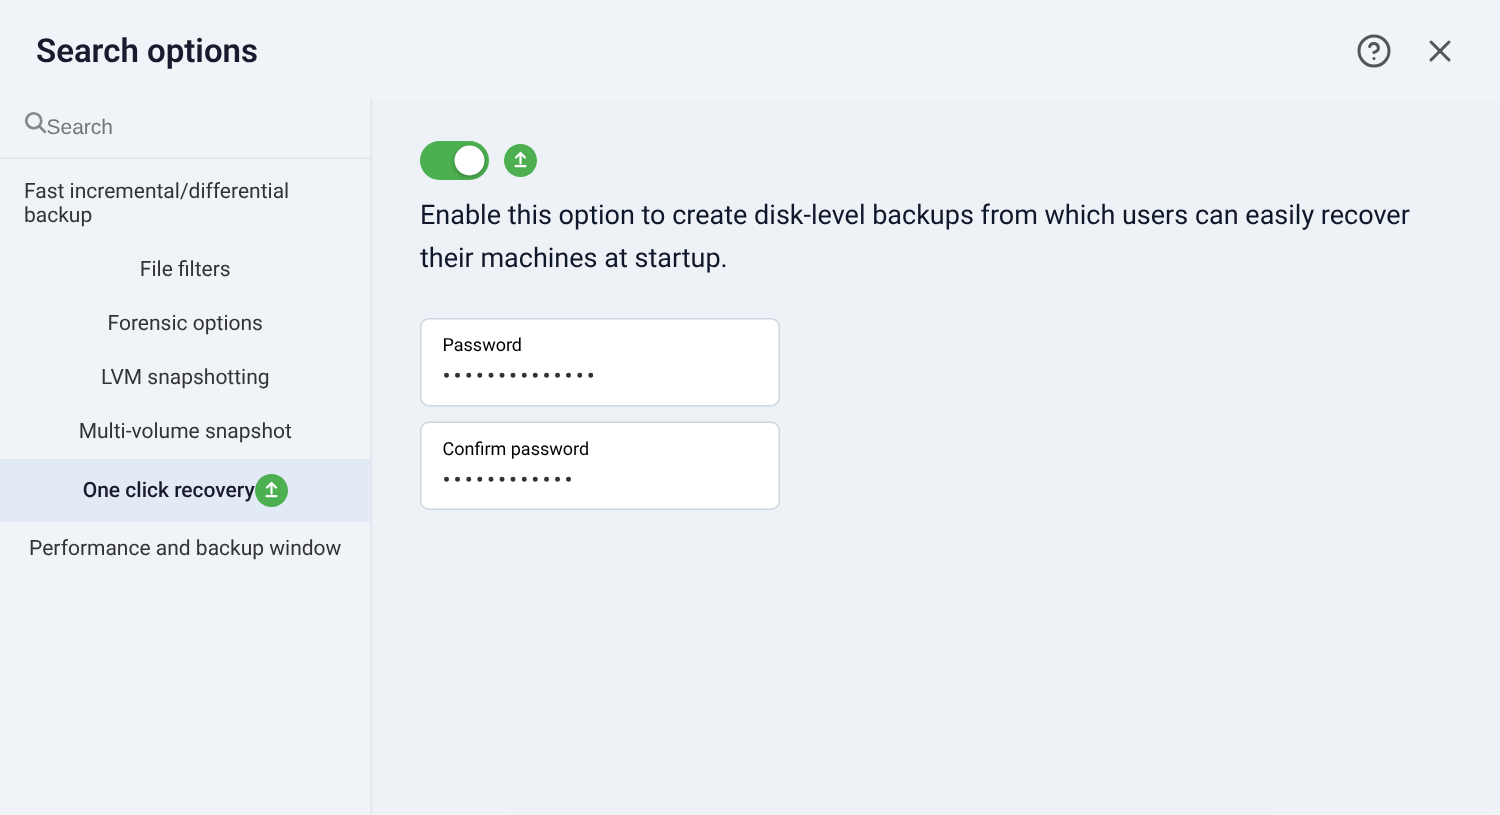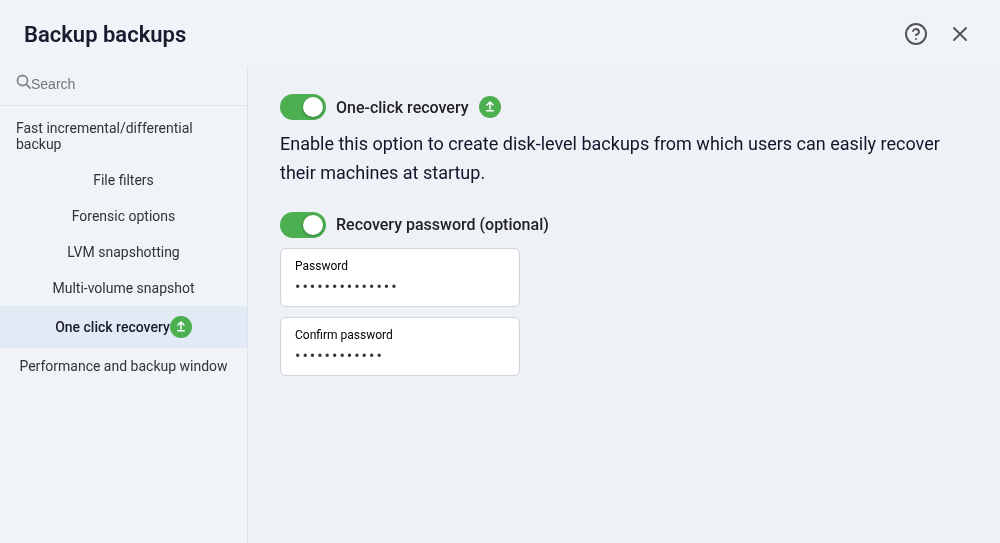--- a/index.html
+++ b/index.html
@@ -192,21 +192,21 @@
       font-size: 13px;
       flex-shrink: 0;
     }
   </style>
 </head>
 <body>
 
 <div class="dialog">
 
   <div class="dialog-header">
-    <span class="dialog-title">Backup backups</span>
+    <span class="dialog-title">Search options</span>
     <div class="header-actions">
       <button class="icon-btn" title="Help">
         <svg width="24" height="24" viewBox="0 0 24 24" fill="none" stroke="#555" stroke-width="2" stroke-linecap="round" stroke-linejoin="round">
           <circle cx="12" cy="12" r="10"></circle>
           <path d="M9.09 9a3 3 0 0 1 5.83 1c0 2-3 3-3 3"></path>
           <line x1="12" y1="17" x2="12.01" y2="17"></line>
         </svg>
       </button>
       <button class="icon-btn" title="Close">
         <svg width="20" height="20" viewBox="0 0 20 20" fill="none" stroke="#555" stroke-width="2" stroke-linecap="round">
@@ -261,38 +261,29 @@
     </div>
 
     <div class="main-content">
 
       <div class="section-row">
         <div class="toggle-switch">
           <div class="toggle-track">
             <div class="toggle-thumb"></div>
           </div>
         </div>
-        <span class="section-title">One-click recovery</span>
         <span class="green-badge">
           <svg width="12" height="12" viewBox="0 0 12 12" fill="white">
             <path d="M6 1 L6 8 M3 4 L6 1 L9 4" stroke="white" stroke-width="1.5" stroke-linecap="round" fill="none"></path>
             <rect x="2" y="9" width="8" height="1.5" rx="0.75" fill="white"></rect>
           </svg>
         </span>
       </div>
       <p class="description">Enable this option to create disk-level backups from which users can easily recover their machines at startup.</p>
 
-      <div class="section-row">
-        <div class="toggle-switch">
-          <div class="toggle-track">
-            <div class="toggle-thumb"></div>
-          </div>
-        </div>
-        <span class="section-title">Recovery password (optional)</span>
-      </div>
 
       <div class="password-section">
         <div class="password-block">
           <div class="password-label">Password</div>
           <div class="password-dots">••••••••••••••</div>
         </div>
         <div class="password-block">
           <div class="password-label">Confirm password</div>
           <div class="password-dots">••••••••••••</div>
         </div>

